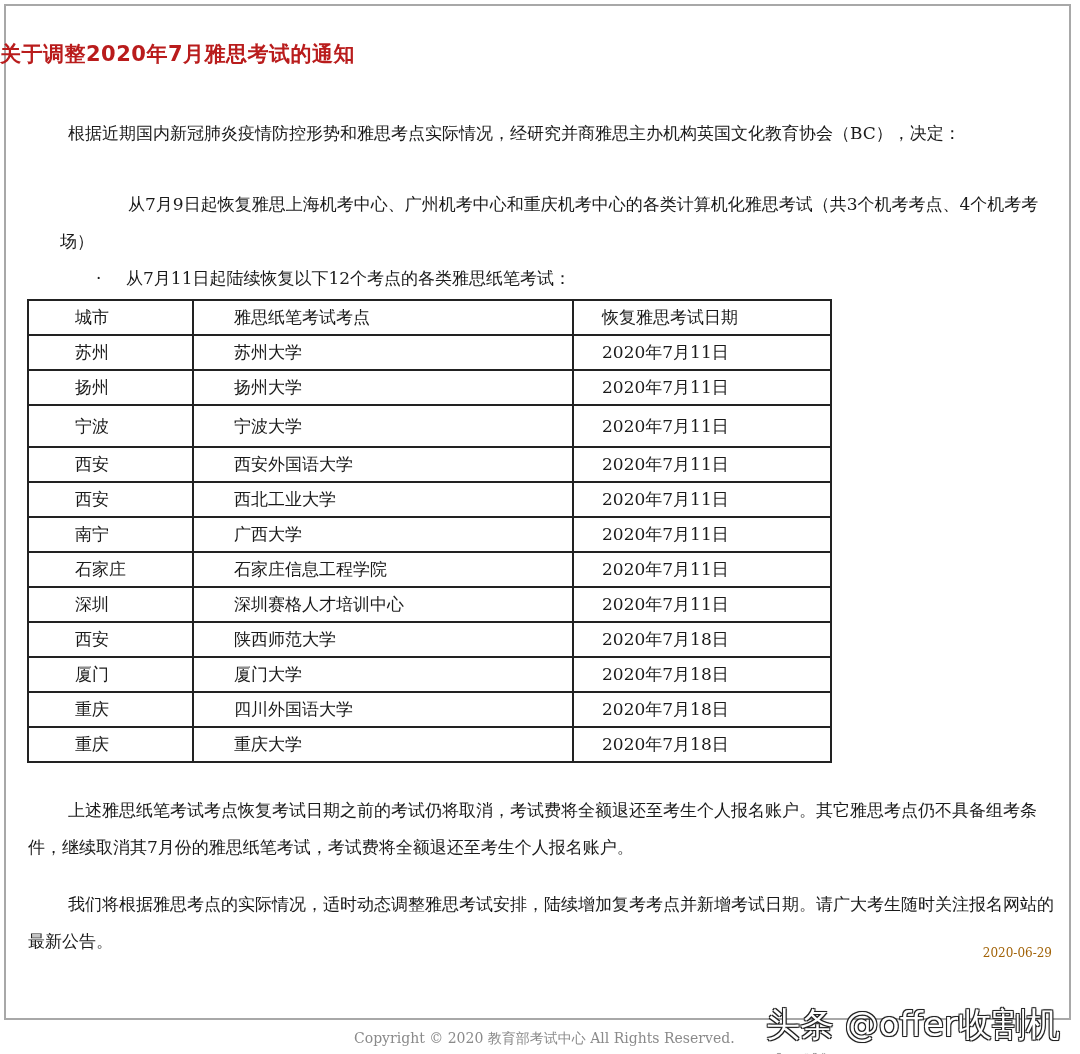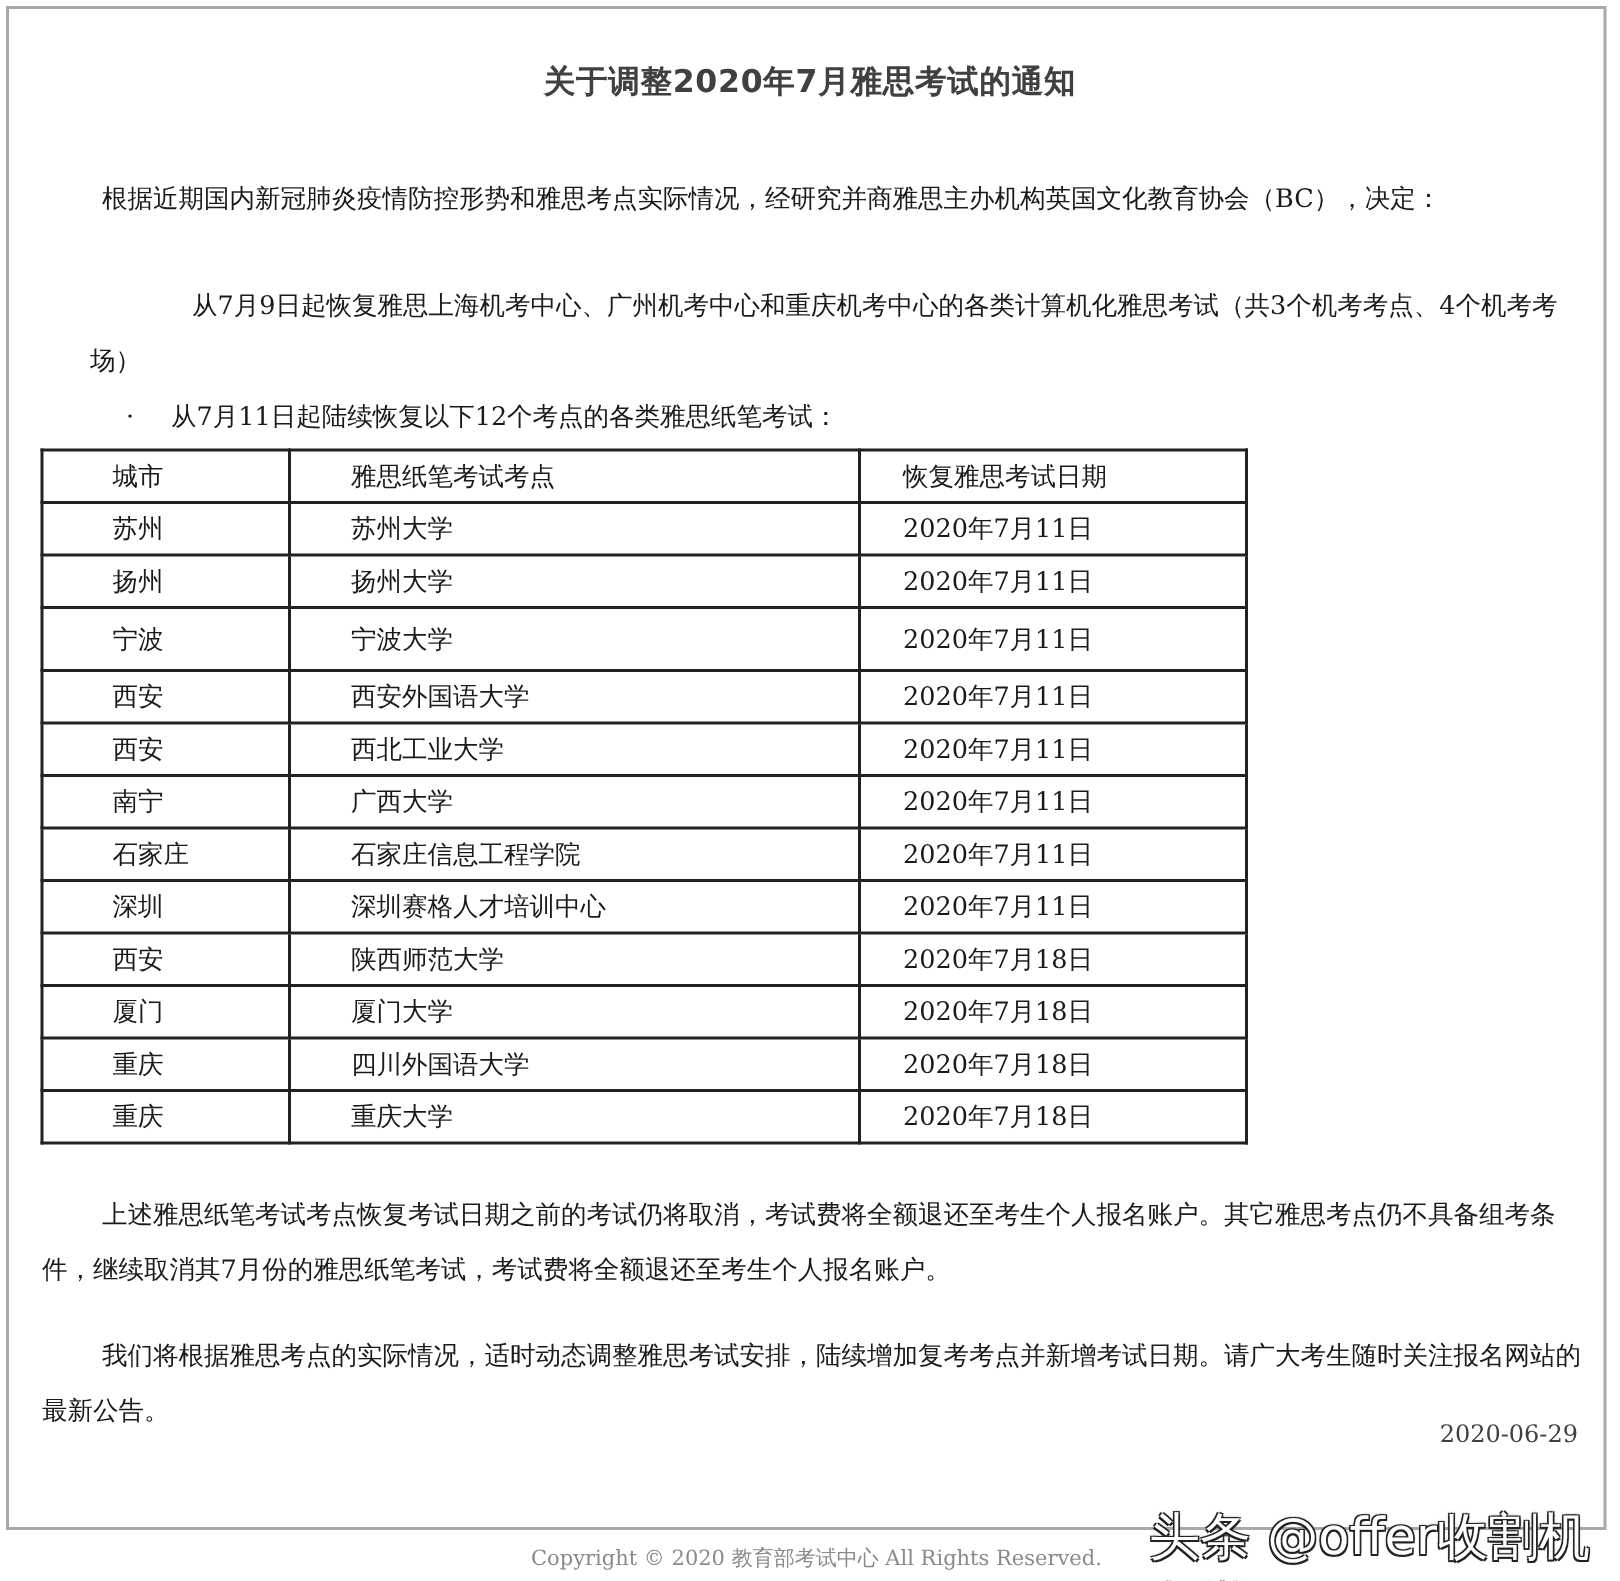--- a/index.html
+++ b/index.html
@@ -1,37 +1,37 @@
 <!DOCTYPE html>
 <html><head>
 <meta charset="utf-8">
 <style>
   html, body { margin:0; padding:0; background:#ffffff; }
   body { width:1080px; height:1054px; position:relative; overflow:hidden;
          font-family:"DejaVu Serif","Liberation Serif",serif; color:#111; }
   .frame { position:absolute; left:4px; top:4px; width:1067px; height:1016px;
            border:2px solid #a8a8a8; box-sizing:border-box; background:#fff; }
-  .title { position:absolute; left:0; width:1080px; top:40px; text-align:center;
+  .title { position:absolute; left:0; width:1080px; top:40px; text-align:left;
            font-family:"DejaVu Sans","Liberation Sans",sans-serif; font-weight:bold;
-           font-size:21px; letter-spacing:0.5px; color:#404040; }
+           font-size:21px; letter-spacing:0.5px; color:#b91c1c; }
   .para { position:absolute; font-size:17px; line-height:37px; color:#1a1a1a; }
   .p1 { left:28px; top:115px; width:1030px; text-indent:40px; }
   .bullet1 { left:60px; top:186px; width:998px; text-indent:38px; }
-  .bullet2 { left:84px; top:260px; width:960px; }
+  .bullet2 { left:96px; top:260px; width:960px; }
   .dot { display:inline-block; width:30px; }
   table.sites { position:absolute; left:27px; top:299px; border-collapse:collapse;
                 font-size:17px; color:#1a1a1a; }
   table.sites td { border:2px solid #222; padding:0 0 0 46px; height:33px; vertical-align:middle; }
   table.sites tr.tall td { height:40px; }
   table.sites td.c1 { width:117px; }
   table.sites td.c2 { width:338px; padding-left:40px; }
   table.sites td.c3 { width:228px; padding-left:28px; }
   .p3 { left:28px; top:792px; width:1030px; text-indent:40px; }
   .p4 { left:28px; top:862px; width:1030px; text-indent:40px;margin-top:24px; }
-  .date { position:absolute; right:28px; top:946px; font-size:16px; color:#404040; }
+  .date { position:absolute; right:28px; top:946px; font-size:12px; color:#a16207; }
   .copyright { position:absolute; left:354px; top:1030px; font-size:14px; color:#8a8a8a; }
   .watermark { position:absolute; left:766px; top:1002px; font-family:"DejaVu Sans","Liberation Sans",sans-serif;
                font-size:34px; color:#ffffff;
                text-shadow:-1px -1px 0 #222,1px -1px 0 #222,-1px 1px 0 #222,1px 1px 0 #222,0 0 2px #000; }
 </style>
 </head>
 <body>
 
 <div class="frame"></div>
 

